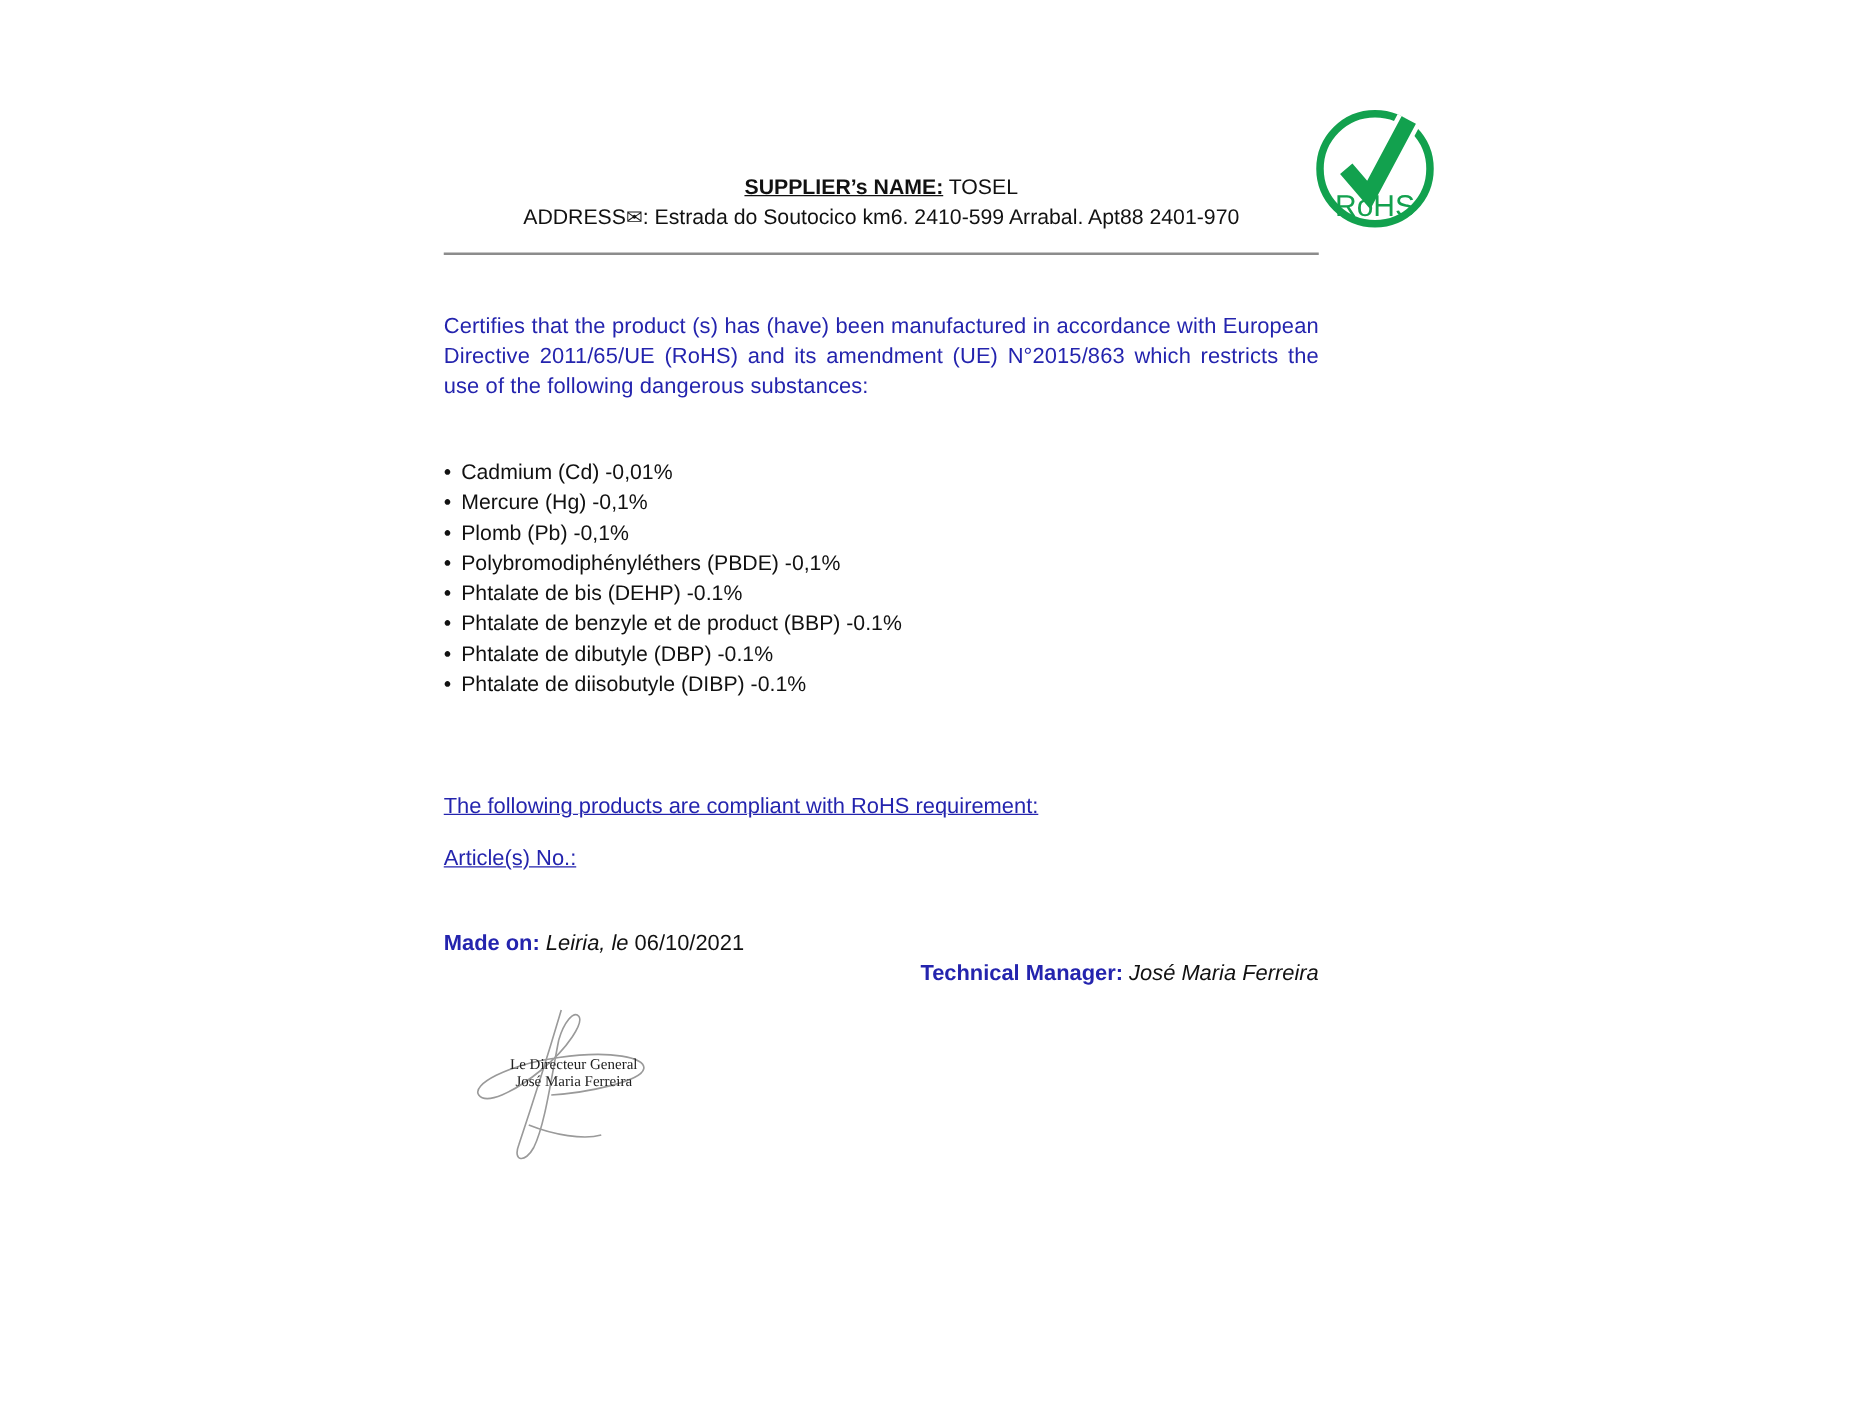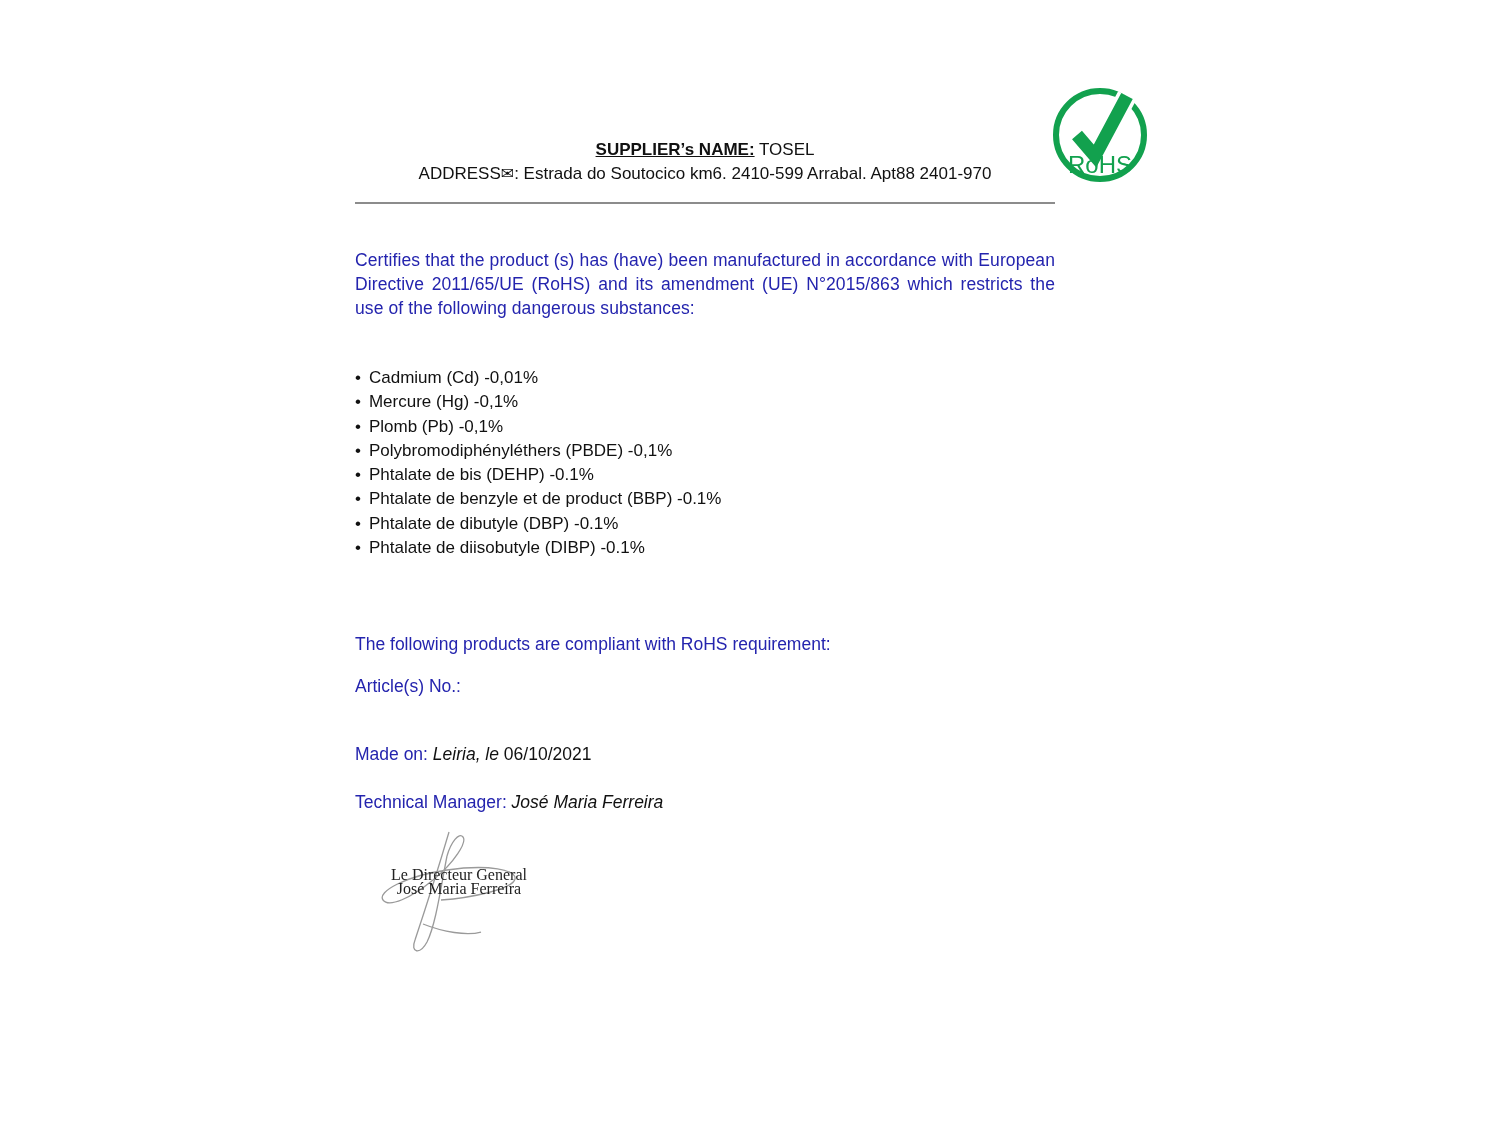--- a/index.html
+++ b/index.html
@@ -26,33 +26,33 @@
   .sup-label{font-weight:bold;text-decoration:underline;}
   .glyph{font-family:"DejaVu Sans",sans-serif;font-size:16px;}
   .computer-icon{display:inline-block;vertical-align:-1px;margin:0 1px;}
   .rule{margin:16px 0 0 0;border:none;border-top:2px solid var(--rule_gray);width:100%;}
   .cert-paragraph{
     margin:44px 0 0 0;color:var(--blue);font-size:17.5px;line-height:24px;
     text-align:justify;letter-spacing:0.1px;
   }
   .substances{margin:46px 0 0 0;padding:0;list-style:none;font-size:17px;line-height:24.3px;color:var(--text);}
   .substances li::before{content:"•";margin-right:8px;}
-  .blue-line{margin:0;color:var(--blue);font-size:17.5px;line-height:24px;}
+  .blue-line{margin:0;color:var(--blue);font-size:17.5px;line-height:24px;text-decoration:underline;}
   .products{margin-top:72px;}
   .articles{margin-top:18px;}
   .footer-line{margin:0;font-size:17.5px;line-height:24px;color:var(--text);}
   .made-on{margin-top:44px;}
-  .manager{margin-top:24px;}
-  .bold-blue{font-weight:normal;color:var(--blue);}
+  .manager{text-align:right;}
+  .bold-blue{font-weight:bold;color:var(--blue);}
   .italic-val{font-style:italic;}
   .signature-block{position:relative;margin-top:14px;margin-left:8px;width:220px;height:130px;}
   .signature-block svg{position:absolute;left:0;top:0;}
   .sig-text{
     position:absolute;left:26px;top:40px;width:140px;text-align:center;
-    font-family:"Liberation Serif","DejaVu Serif",serif;font-size:16px;line-height:14px;color:#222;
+    font-family:"Liberation Serif","DejaVu Serif",serif;font-size:12px;line-height:14px;color:#222;
   }
   .logo{position:absolute;left:1050px;top:82px;width:100px;height:102px;}
 </style>
 </head>
 <body>
 
 <div class="logo">
   <svg viewBox="0 0 100 100" width="100" height="102" style="overflow:visible">
     <circle cx="50" cy="52" r="44" fill="none" stroke="var(--green)" stroke-width="6"></circle>
     <g>

